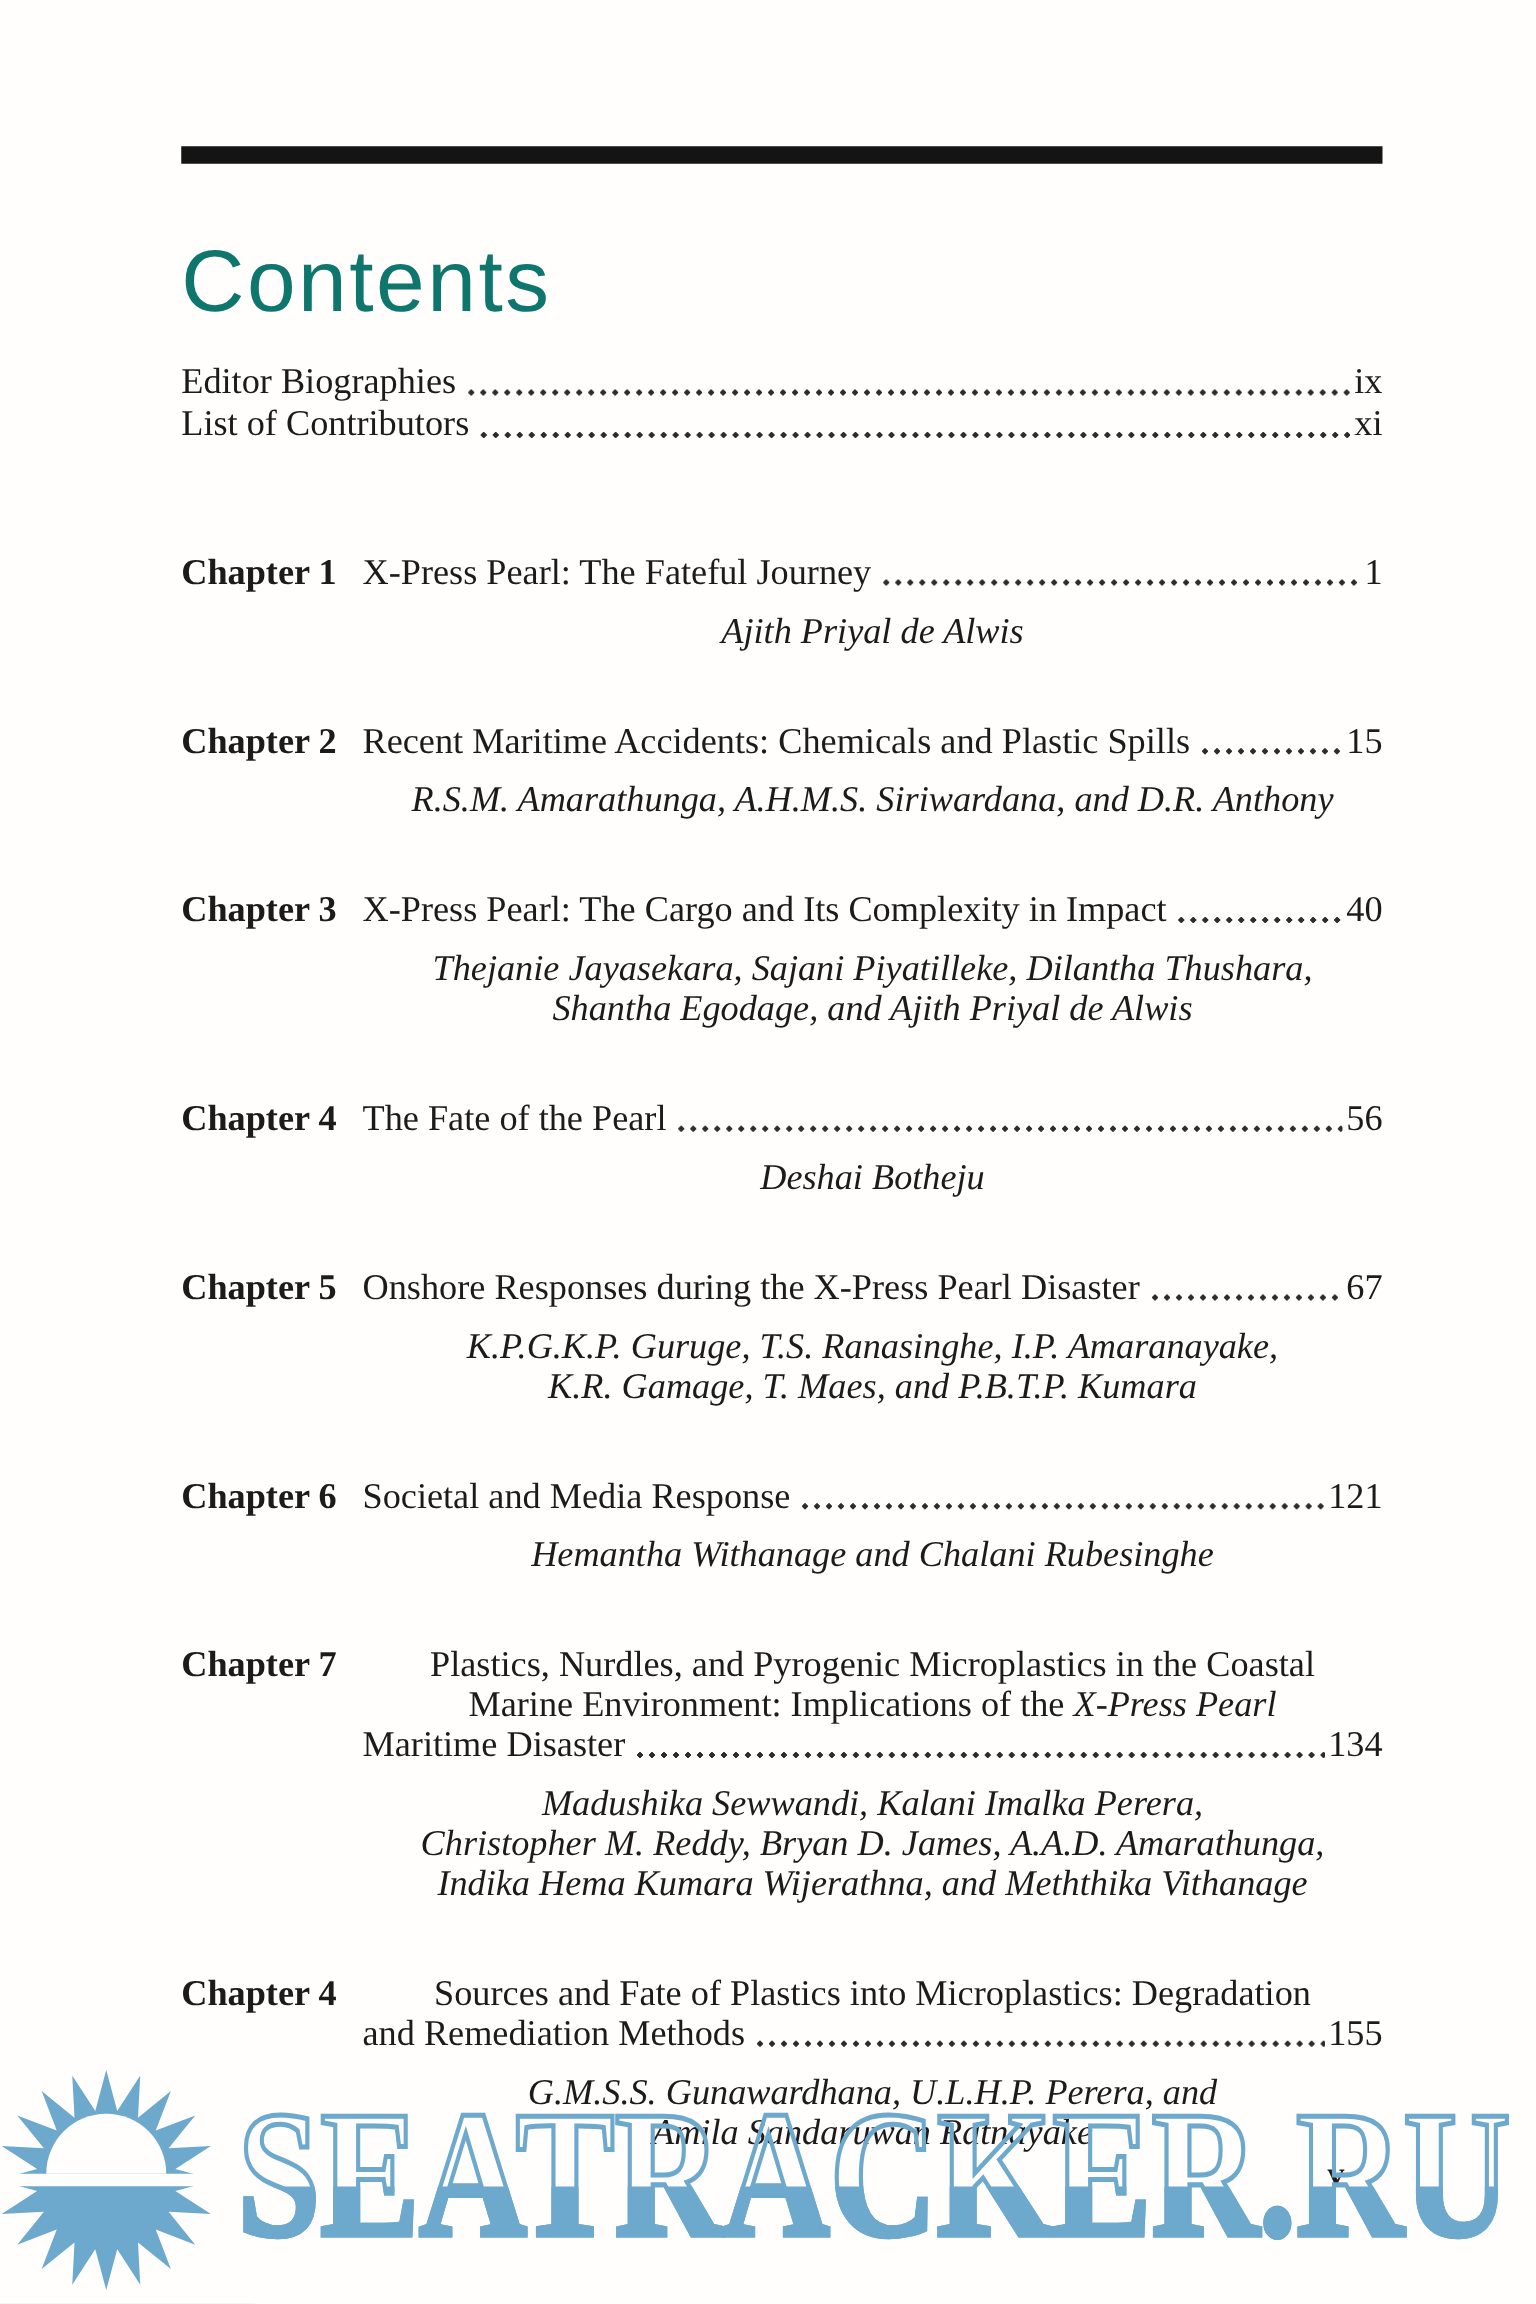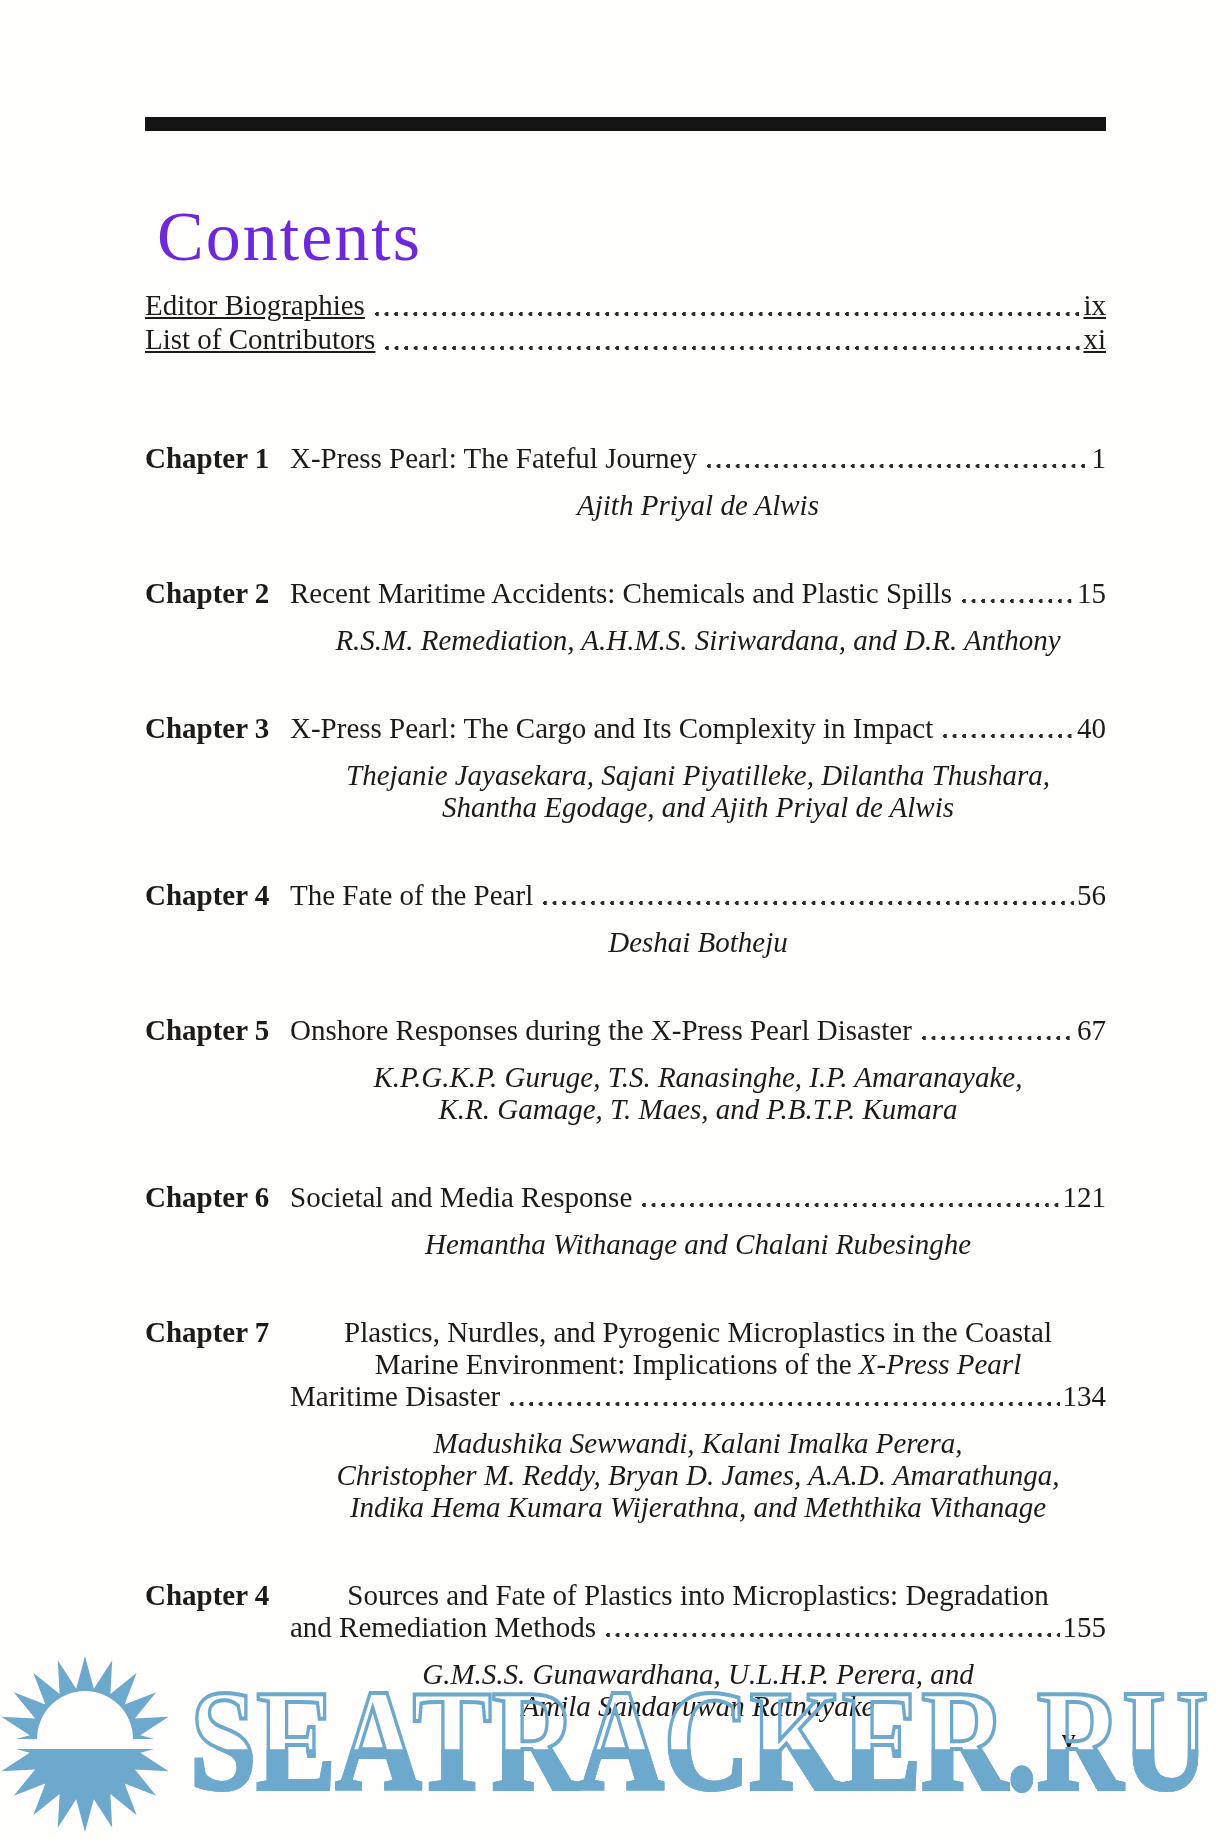--- a/index.html
+++ b/index.html
@@ -3,26 +3,26 @@
 <meta charset="utf-8">
 <style>
   html,body { margin:0; padding:0; background:#e8e8e8; }
   .page {
     position:relative; width:1229px; height:1843px; margin:0 auto;
     background:#fffefd; overflow:hidden;
     font-family:"Liberation Serif", serif; color:#1d1a1a;
   }
   .topbar { position:absolute; left:145px; top:117px; width:961px; height:14px; background:#141414; }
   .contents-title {
-    position:absolute; left:141px; top:186px; margin:16px;
-    font-family:Liberation Serif, serif; font-weight:400;
-    font-size:70px; line-height:1; letter-spacing:2px; color:#6d28d9;
+    position:absolute; left:141px; top:186px; margin:4px;
+    font-family:Liberation Sans, sans-serif; font-weight:400;
+    font-size:70px; line-height:1; letter-spacing:2px; color:#0f766e;
   }
   .frontmatter { position:absolute; left:145px; top:288px; width:961px; font-size:29px; line-height:34px; }
-  .fm-row { display:flex; align-items:flex-end;text-decoration:underline; }
+  .fm-row { display:flex; align-items:flex-end; }
   .fm-label { flex:0 0 auto; }
   .fm-page, .ch-page { flex:0 0 auto; }
   .leader {
     flex:1 1 auto; height:32px; margin:0 3px 0 8px;
     background-image: radial-gradient(circle 2.1px at 4px 24px, #2c2c2c 97%, transparent);
     background-size: 9.6px 32px; background-repeat: repeat-x;
   }
   .chapters { position:absolute; left:145px; top:442px; width:961px; font-size:29px; line-height:32px;text-align:center; }
   .chapter { position:relative; margin-bottom:56px; }
   .ch-label { position:absolute; left:0; top:0; font-weight:700; white-space:nowrap; }
@@ -81,21 +81,21 @@
 
   <div class="chapter">
     <span class="ch-label">Chapter 2</span>
     <div class="ch-body">
       <div class="ch-lines"></div>
       <div class="ch-endrow">
         <span class="ch-title-end">Recent Maritime Accidents: Chemicals and Plastic Spills</span>
         <span class="leader"></span>
         <span class="ch-page">15</span>
       </div>
-      <div class="ch-authors">R.S.M. Remediation, A.H.M.S. Siriwardana, and D.R. Anthony</div>
+      <div class="ch-authors">R.S.M. Amarathunga, A.H.M.S. Siriwardana, and D.R. Anthony</div>
     </div>
   </div>
 
   <div class="chapter">
     <span class="ch-label">Chapter 3</span>
     <div class="ch-body">
       <div class="ch-lines"></div>
       <div class="ch-endrow">
         <span class="ch-title-end">X-Press Pearl: The Cargo and Its Complexity in Impact</span>
         <span class="leader"></span>

